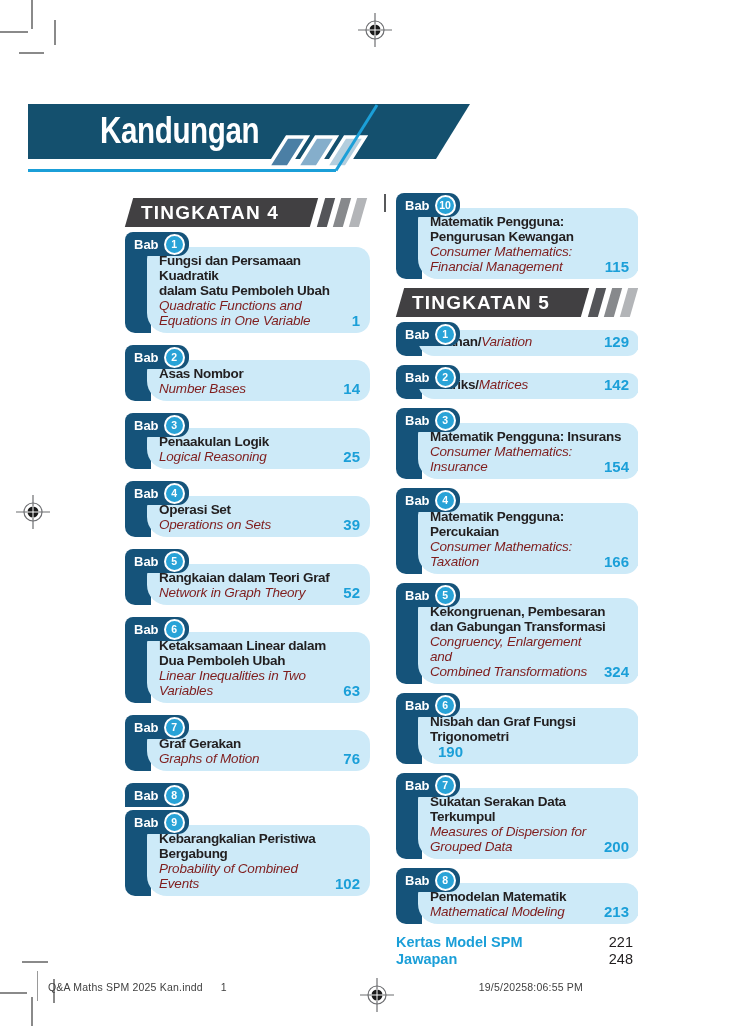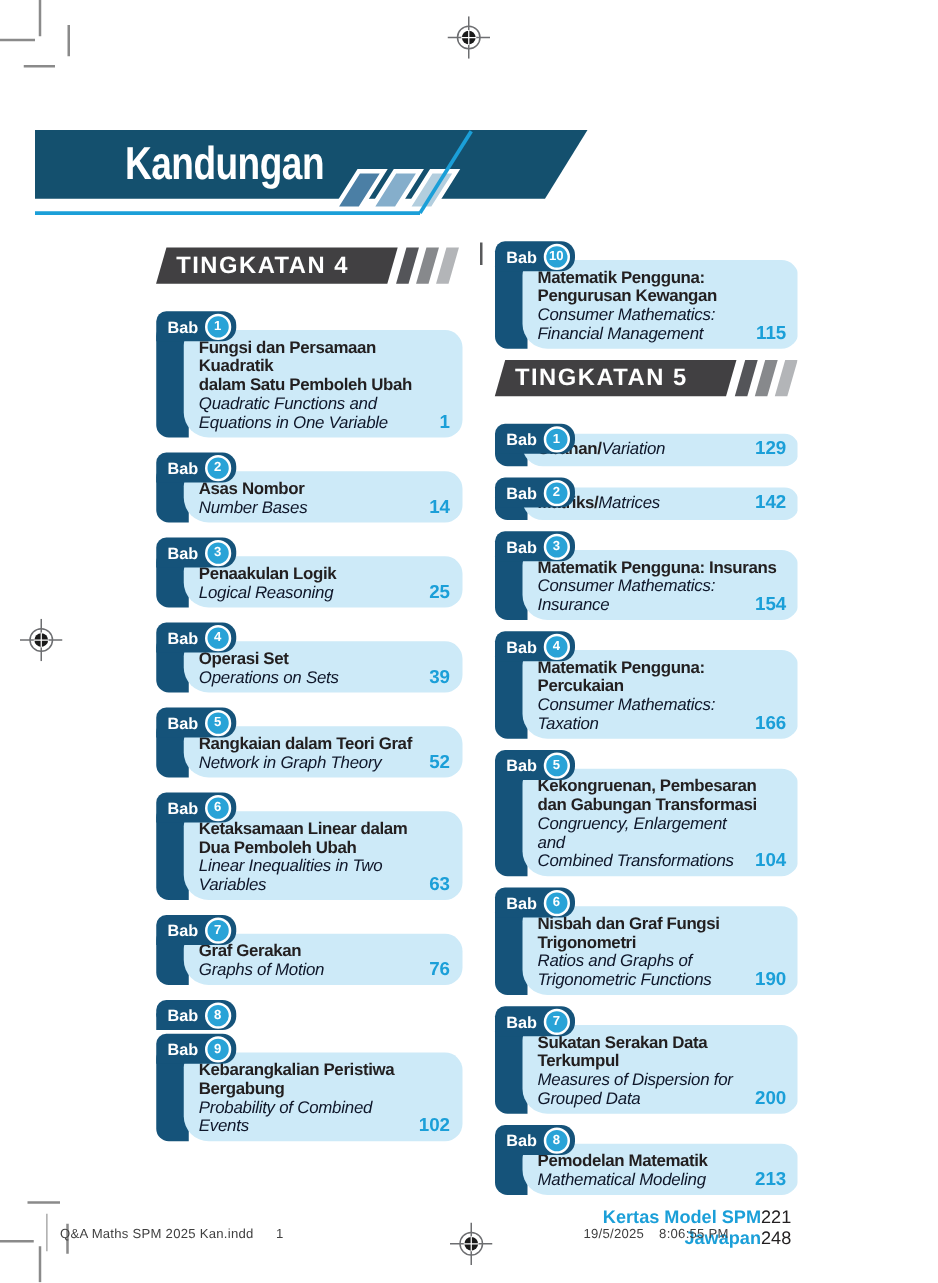--- a/index.html
+++ b/index.html
@@ -14,21 +14,21 @@
   #header-svg{position:absolute;left:0;top:95px;}
   #page-title{position:absolute;left:100px;top:103px;height:56px;line-height:56px;
     font-size:37px;font-weight:bold;color:#ffffff;letter-spacing:-0.5px;
     transform:scaleX(0.8);transform-origin:left center;white-space:nowrap;}
 
   
   #col-left{position:absolute;left:125px;top:198px;width:245px;}
   #col-right{position:absolute;left:396px;top:193px;width:243px;}
 
   
-  .sec-header{position:relative;height:29px;margin-bottom:22px;}
+  .sec-header{position:relative;height:29px;margin-bottom:5px;}
   .sec-bg{position:absolute;left:4px;top:0;width:185px;height:29px;background:#414042;
     transform:skewX(-16deg);}
   .sec-stripe{position:absolute;top:0;height:29px;width:10px;transform:skewX(-16deg);}
   .s1{left:196px;background:#545559;} .s2{left:212px;background:#87898c;} .s3{left:228px;background:#b3b5b8;}
   .sec-label{position:absolute;left:16px;top:0;line-height:29px;color:#ffffff;
     font-weight:bold;font-size:19px;letter-spacing:1.2px;white-space:nowrap;}
 
   
   .chapter{position:relative;padding-top:15px;margin-bottom:9px;}
   #col-left .chapter{margin-bottom:12px;}
@@ -37,41 +37,41 @@
   .badge{position:absolute;left:0;top:0;z-index:3;display:flex;align-items:center;gap:5px;
     background:#15537a;border-radius:8px 11px 11px 0;padding:0 4px 0 9px;height:24px;}
   .badge-label{color:#fff;font-weight:bold;font-size:13px;}
   .badge-num{width:17px;height:17px;border-radius:50%;background:#29a3d7;border:2px solid #fff;
     color:#fff;font-weight:bold;font-size:10.5px;display:flex;align-items:center;justify-content:center;}
   .card{position:relative;z-index:1;margin-left:22px;background:#cdeaf8;
     border-radius:12px 14px 14px 20px;padding:6px 10px 5px 12px;min-height:18px;}
   .ms{font-weight:bold;color:#221f20;font-size:13.5px;line-height:15px;
     letter-spacing:-0.3px;white-space:pre-line;}
   .en-row{display:flex;justify-content:space-between;align-items:flex-end;}
-  .en{font-style:italic;color:#0f172a;font-size:13.5px;line-height:15px;
+  .en{font-style:italic;color:#7f1d1d;font-size:13.5px;line-height:15px;
     letter-spacing:-0.2px;white-space:pre-line;}
   .pg{color:#1b9fd8;font-weight:bold;font-size:15px;margin-left:8px;line-height:15px;}
   
   .chapter.inline{padding-top:8px;}
   .chapter.inline .chapter-back{top:4px;}
   .chapter.inline .card{display:flex;align-items:baseline;padding:4px 10px 4px 12px;}
   .chapter.inline .ms{white-space:nowrap;}
   .chapter.inline .en-row{flex:1;align-items:center;}
 
   
   #extras{margin-top:8px;padding-right:6px;}
-  .extra-row{display:flex;justify-content:flex-end;align-items:center;height:17px;}
+  .extra-row{display:flex;justify-content:space-between;align-items:center;height:17px;}
   .extra-label{color:#1b9fd8;font-weight:bold;font-size:14.5px;}
   .extra-page{color:#221f20;font-size:14.5px;}
 
   
   #footer-left{position:absolute;left:48px;top:981px;font-size:10.5px;color:#3f3f3f;letter-spacing:0.2px;}
   #footer-left .sheet{margin-left:18px;}
   #footer-right{position:absolute;right:55px;top:981px;font-size:10.5px;color:#3f3f3f;letter-spacing:0.2px;}
-  #footer-right .time{margin-left:12px;}
+  #footer-right .time{}
   .footer-divider{position:absolute;width:1px;height:30px;background:#9a9a9a;top:971px;}
   #col-divider-mark{position:absolute;left:384px;top:194px;width:1.5px;height:18px;background:#58595b;}
 </style>
 </head>
 <body>
 
 <div id="page">
 
   <div class="cropmark" style="left:31px;top:0;width:1.5px;height:29px;"></div>
   <div class="cropmark" style="left:0;top:31px;width:28px;height:1.5px;"></div>
@@ -357,36 +357,34 @@
     <div class="badge">
       <span class="badge-label">Bab</span>
       <span class="badge-num">5</span>
     </div>
     <div class="card">
       <div class="ms">Kekongruenan, Pembesaran
 dan Gabungan Transformasi</div>
       <div class="en-row">
         <span class="en">Congruency, Enlargement and
 Combined Transformations</span>
-        <span class="pg">104</span>
+        <span class="pg">324</span>
       </div>
     </div>
   </div>
         <div class="chapter">
     <div class="chapter-back"></div>
     <div class="badge">
       <span class="badge-label">Bab</span>
       <span class="badge-num">6</span>
     </div>
     <div class="card">
       <div class="ms">Nisbah dan Graf Fungsi
 Trigonometri</div>
       <div class="en-row">
-        <span class="en">Ratios and Graphs of
-Trigonometric Functions</span>
         <span class="pg">190</span>
       </div>
     </div>
   </div>
         <div class="chapter">
     <div class="chapter-back"></div>
     <div class="badge">
       <span class="badge-label">Bab</span>
       <span class="badge-num">7</span>
     </div>

